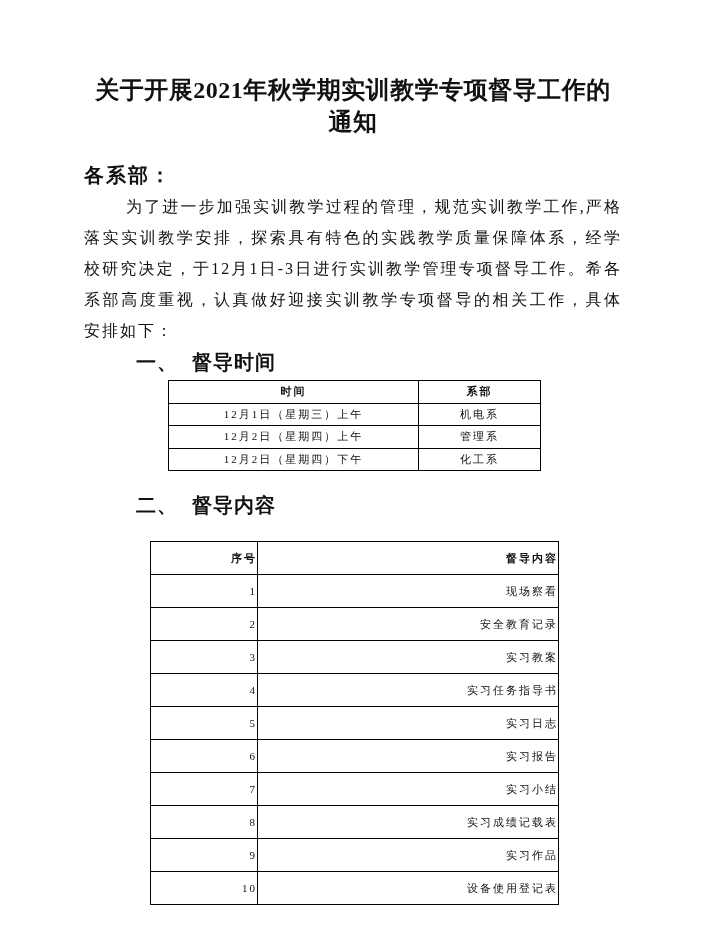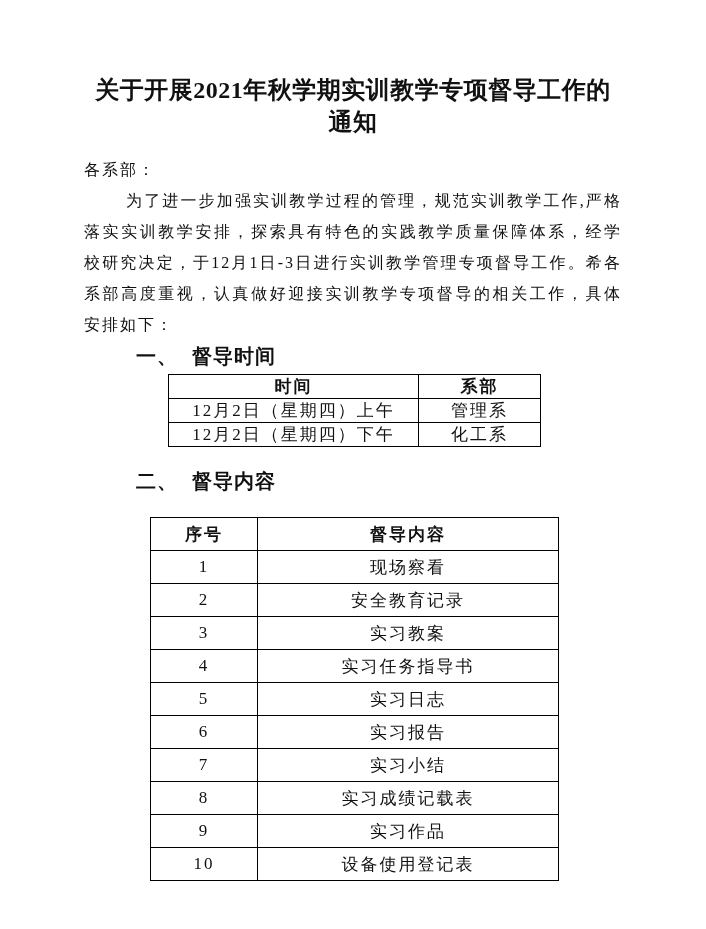--- a/index.html
+++ b/index.html
@@ -14,23 +14,23 @@
     overflow: hidden;
   }
   .title {
     font-size: 24px;
     font-weight: bold;
     text-align: center;
     line-height: 32px;
     letter-spacing: 0.5px;
   }
   .salutation {
-    margin-top: 16px;
-    font-size: 16px;
-    font-weight: normal;
+    margin-top: 22px;
+    font-size: 20px;
+    font-weight: bold;
     line-height: 31px;
     letter-spacing: 2px;
   }
   .body-para {
     font-size: 16px;
     line-height: 31px;
     letter-spacing: 2px;
     text-align: justify;
     text-indent: 42px;
   }
@@ -43,39 +43,39 @@
   }
   .section-heading .sec-num { margin-right: 14px; }
   table {
     border-collapse: collapse;
     table-layout: fixed;
   }
   th, td {
     border: 1px solid #000;
     text-align: center;
     vertical-align: middle;
-    font-size: 17px;
+    font-size: 11px;
     letter-spacing: 2px;
     padding: 0;
     overflow: hidden;
     white-space: nowrap;
   }
   th { font-weight: bold; }
   .time-table {
     margin: 6px 0 0 84px;
     width: 372px;
   }
   .time-table th, .time-table td { height: 22.5px; }
   .time-table .col-time { width: 250px; }
   .time-table .col-dept { width: 122px; }
   .content-table {
     margin: 24px 0 0 66px;
     width: 408px;
   }
-  .content-table th, .content-table td { height: 33px; }
+  .content-table th, .content-table td { height: 33px; text-align: right; }
   .content-table .col-no { width: 107px; }
   .content-table .col-item { width: 301px; }
   .heading-gap2 { margin-top: 22px; }
 </style>
 </head>
 <body>
 
 <div class="page">
 
   <h1 class="title">关于开展2021年秋学期实训教学专项督导工作的通知</h1>
@@ -89,20 +89,24 @@
   </div>
 
   <table class="time-table">
     <thead>
       <tr>
         <th class="col-time">时间</th>
         <th class="col-dept">系部</th>
       </tr>
     </thead>
     <tbody>
+      <tr>
+        <td>12月1日（星期三）上午</td>
+        <td>机电系</td>
+      </tr>
       <tr>
         <td>12月2日（星期四）上午</td>
         <td>管理系</td>
       </tr>
       <tr>
         <td>12月2日（星期四）下午</td>
         <td>化工系</td>
       </tr>
     </tbody>
   </table>

